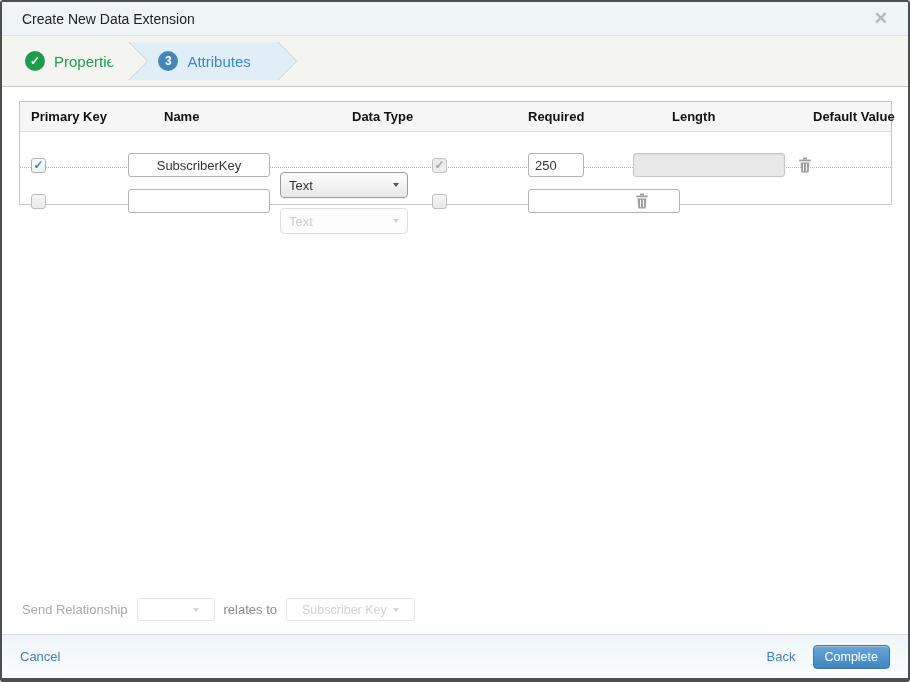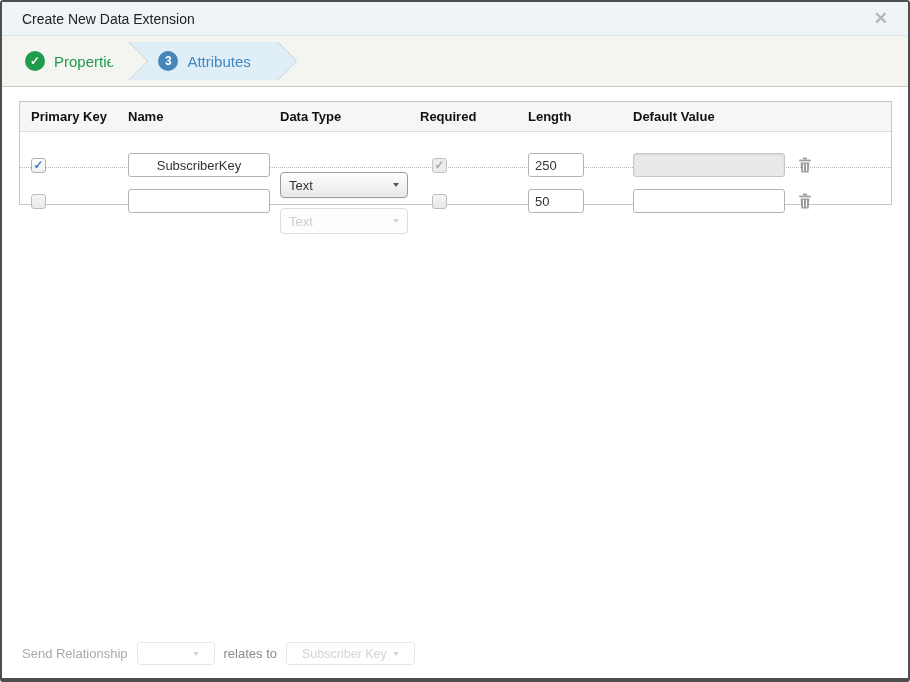--- a/index.html
+++ b/index.html
@@ -52,21 +52,21 @@
   
   .content { flex:1; background:#fff; position:relative; }
   .attr-table { margin:14px 16px 0 17px; border:1px solid #c6c6c6; }
   .thead, .trow {
     display:grid;
     grid-template-columns:97px 152px 140px 108px 105px 163px 1fr;
     align-items:center; padding-left:11px;
   }
   .thead {
     height:30px; background:#f6f6f6; border-bottom:1px solid #dcdcdc;
-    font-size:13px; font-weight:bold; color:#111;
+    font-size:13px; font-weight:bold; color:#111;gap:36px;
   }
   .trow { height:36px; background:#fff; }
   .trow.first { border-bottom:1px dotted #b9b9b9; }
   .cell { display:flex; align-items:center; }
 
   .cb {
     width:15px; height:15px; border:1px solid #a9b4ba; border-radius:3px;
     background:linear-gradient(#fff,#f0f0f0);
     display:inline-flex; align-items:center; justify-content:center;
     font-size:12px; font-weight:bold; line-height:1; cursor:pointer;
@@ -206,23 +206,20 @@
         <div class="cell">
           <div class="sel dis">
             <span>Text</span>
             <span class="caret"></span>
           </div>
         </div>
         <div class="cell">
           <span class="cb unchecked req"></span>
         </div>
         <div class="cell">
-          <input class="txt len-input" value="50" style="">
-        </div>
-        <div class="cell">
           <input class="txt def-input" value="" style="">
         </div>
         <div class="cell">
           <span class="trash">
             <svg width="14" height="16" viewBox="0 0 14 16">
               <rect x="5" y="0.6" width="4" height="1.8" fill="#9c9c9c"></rect>
               <rect x="1.2" y="2.6" width="11.6" height="1.7" fill="#9c9c9c"></rect>
               <path d="M2.6 5.6 h8.8 l-0.8 9.8 h-7.2 z" fill="#9c9c9c"></path>
               <rect x="5" y="6.8" width="1" height="7.4" fill="#fff"></rect>
               <rect x="8" y="6.8" width="1" height="7.4" fill="#fff"></rect>
@@ -240,14 +237,21 @@
       </div>
       <span class="sr-mid">relates to</span>
       <div class="sr-select tgt">
         <span>Subscriber Key</span>
         <span class="caret" style="border-top-color:#d4d4d4"></span>
       </div>
     </div>
 
   </div>
 
+  <div class="footer">
+    <a class="link">Cancel</a>
+    <div class="footer-right">
+      <a class="link">Back</a>
+      <button class="btn-complete">Complete</button>
+    </div>
+  </div>
 
 </div>
 
 </body></html>

